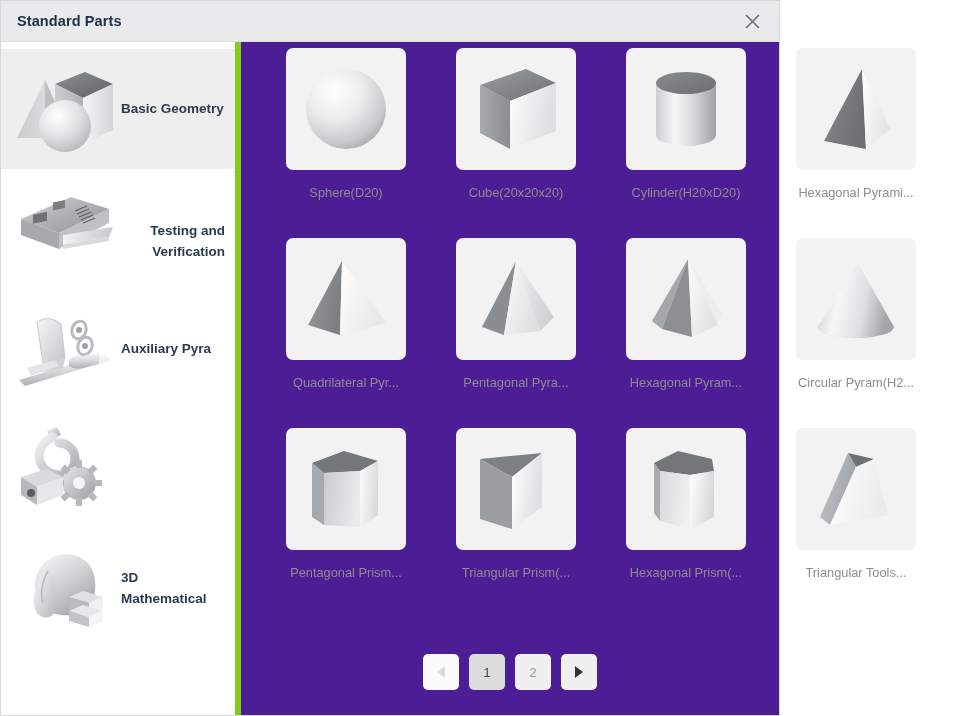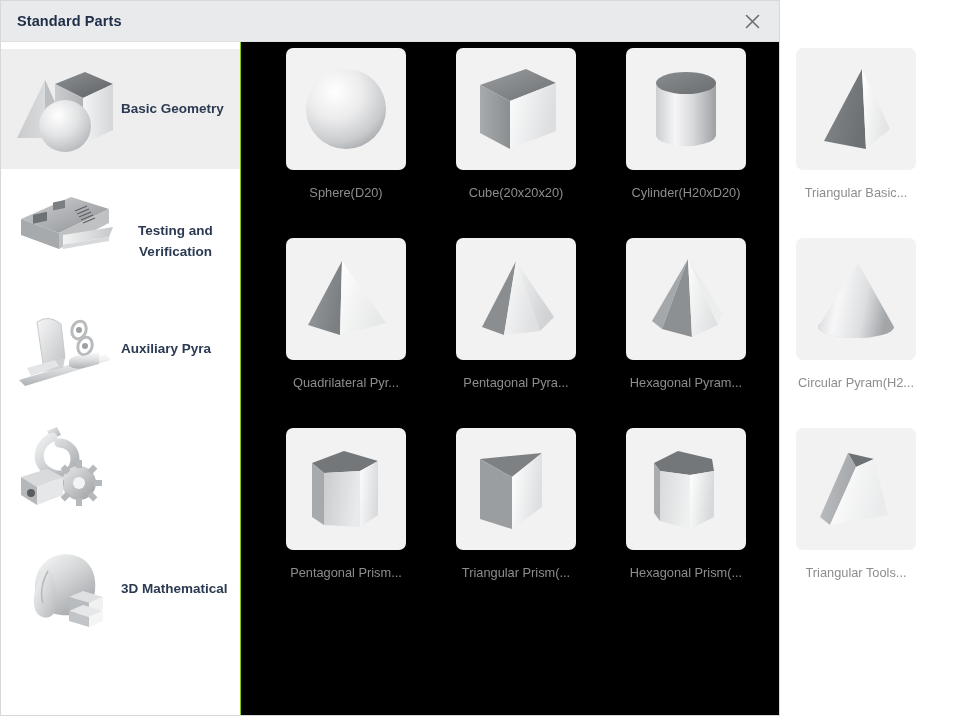--- a/index.html
+++ b/index.html
@@ -59,21 +59,21 @@
     flex: 1 1 auto;
     display: flex;
     min-height: 0;
   }
 
   
   .sidebar {
     width: 240px;
     flex: 0 0 240px;
     background: #ffffff;
-    border-right: 1px solid #84cc16;
+    border-right: 6px solid #84cc16;
     display: flex;
     flex-direction: column;
     padding-top: 7px;
   }
   .side-item {
     height: 120px;
     flex: 0 0 120px;
     display: flex;
     align-items: center;
     padding: 0 6px 0 8px;
@@ -90,28 +90,28 @@
     justify-content: center;
   }
   .side-label {
     flex: 1 1 auto;
     font-size: 13.5px;
     font-weight: bold;
     color: #2b3a52;
     line-height: 1.55;
     padding-right: 4px;
   }
-  .side-label.two-line { text-align: center; margin-top: 26px; }
+  .side-label.two-line { text-align: right; margin-top: 26px; }
 
   
   .content {
     flex: 1 1 auto;
     display: flex;
-    flex-direction: row;
-    background: #000000;
+    flex-direction: column;
+    background: #4c1d95;
     min-width: 0;
     padding-top: 6px;
   }
   .grid {
     flex: 1 1 auto;
     display: grid;
     grid-template-columns: repeat(4, 1fr);
     grid-template-rows: repeat(3, 190px);
     padding: 0 20px 0 20px;
     justify-items: center;
@@ -463,21 +463,21 @@
                 </linearGradient>
                 <linearGradient id="tpR" x1="0" y1="0" x2="1" y2="0.4">
                   <stop offset="0" stop-color="#ffffff"></stop>
                     <stop offset="1" stop-color="#e3e4e5"></stop>
                 </linearGradient>
               </defs>
               <path d="M58 12 L20 84 L62 92 Z" fill="url(#tpL)"></path>
               <path d="M58 12 L62 92 L86 72 Z" fill="url(#tpR)"></path>
             </svg>
           </div>
-          <div class="part-label">Triangular Basic...</div>
+          <div class="part-label">Hexagonal Pyrami...</div>
         </div>
 
         <div class="part">
           <div class="part-thumb">
             <svg width="104" height="104" viewBox="0 0 104 104" aria-hidden="true">
               <defs>
                 <linearGradient id="qpL" x1="0" y1="0" x2="1" y2="0.4">
                   <stop offset="0" stop-color="#9a9da0"></stop>
                     <stop offset="1" stop-color="#7c7f82"></stop>
                 </linearGradient>

